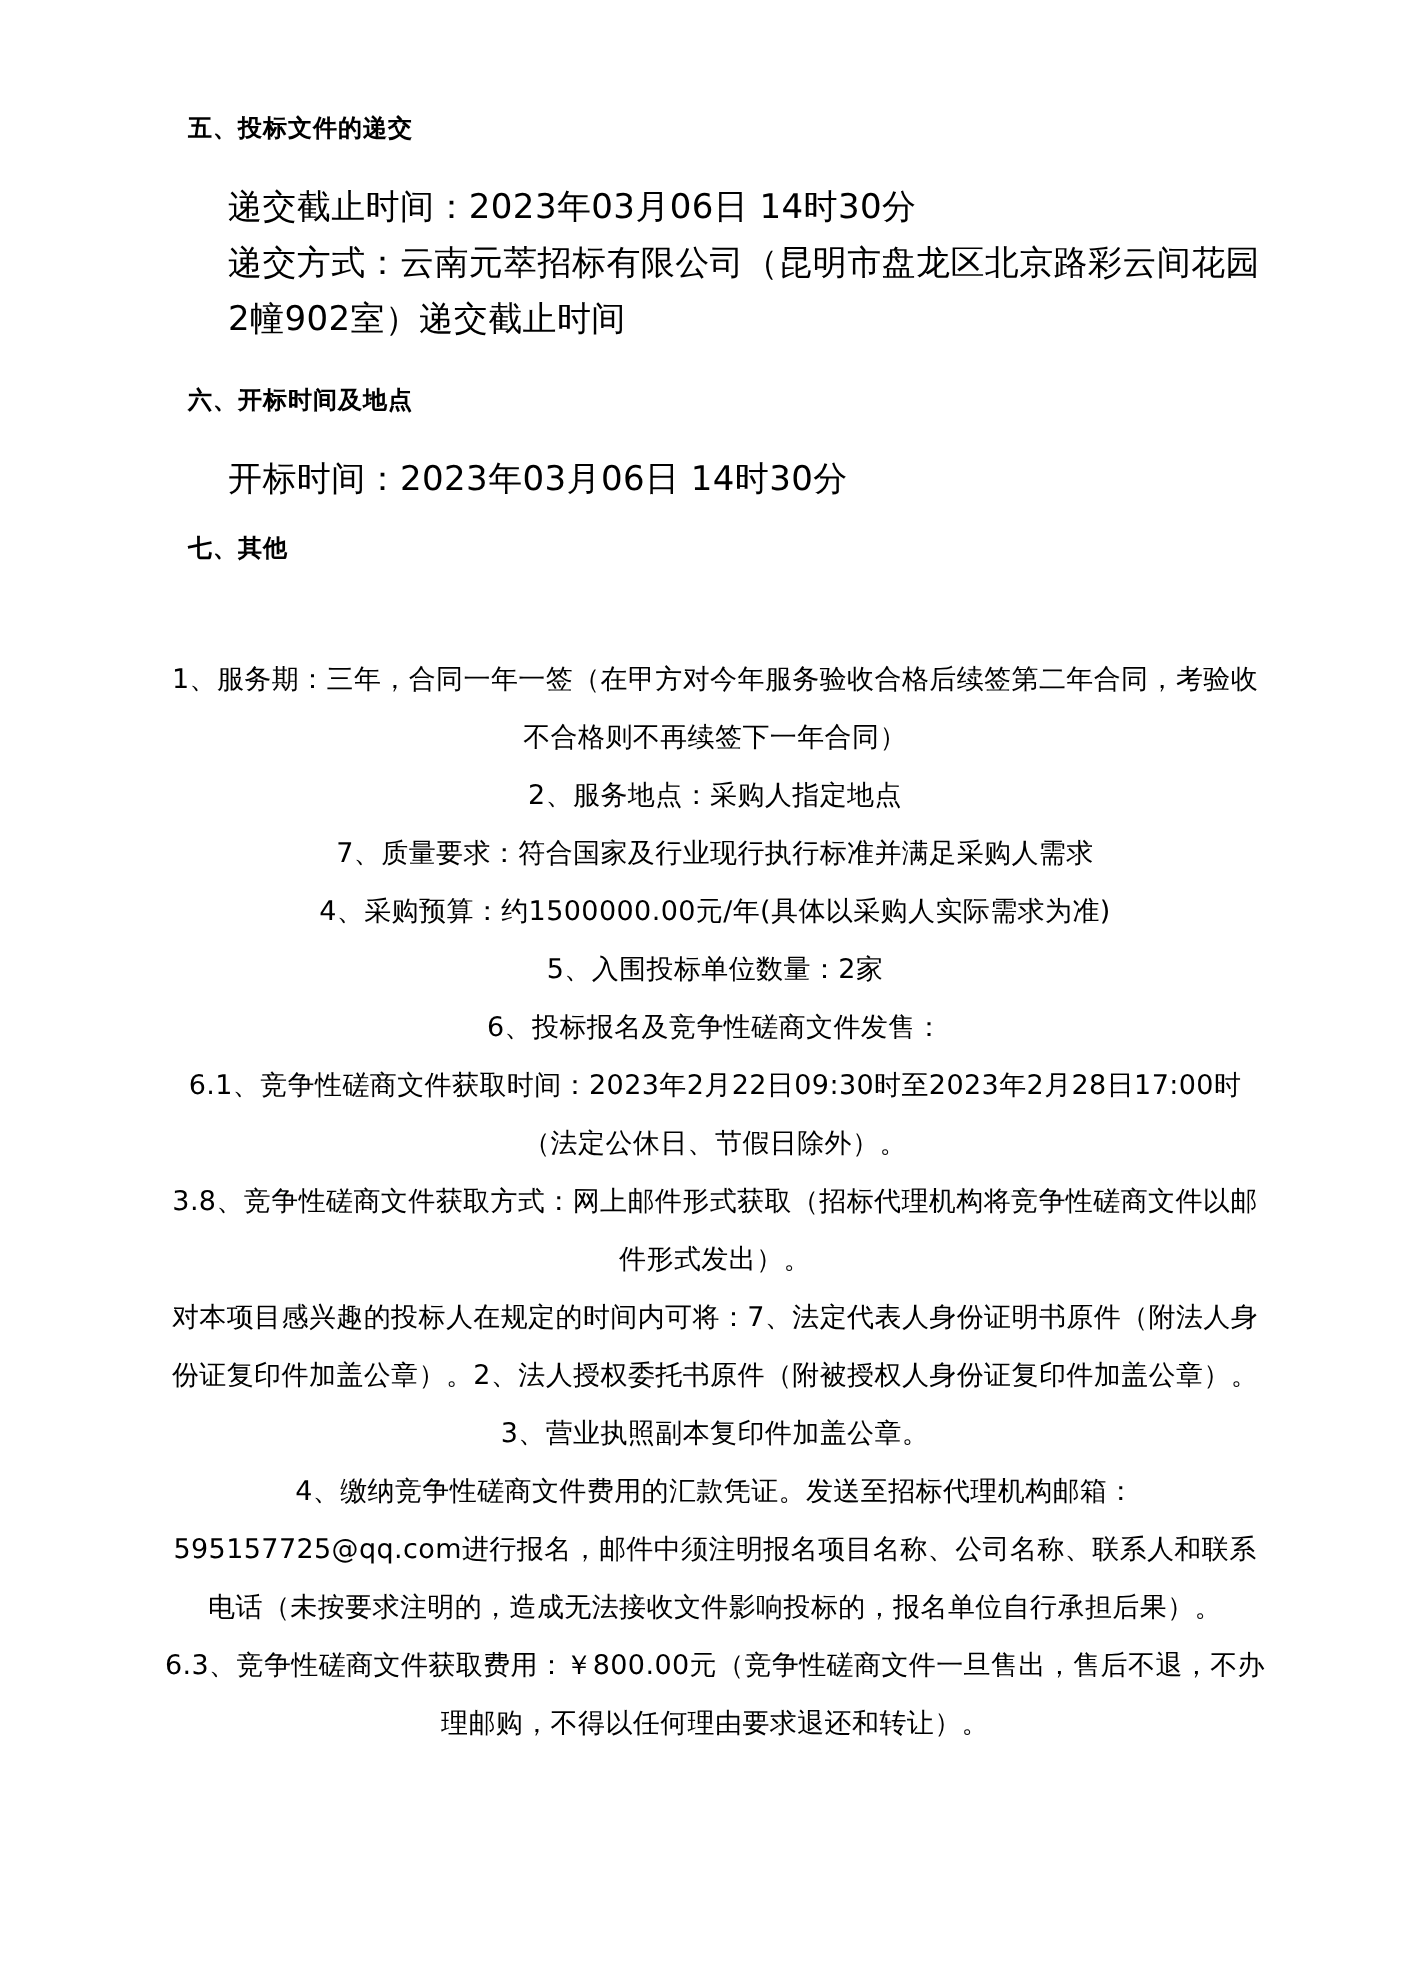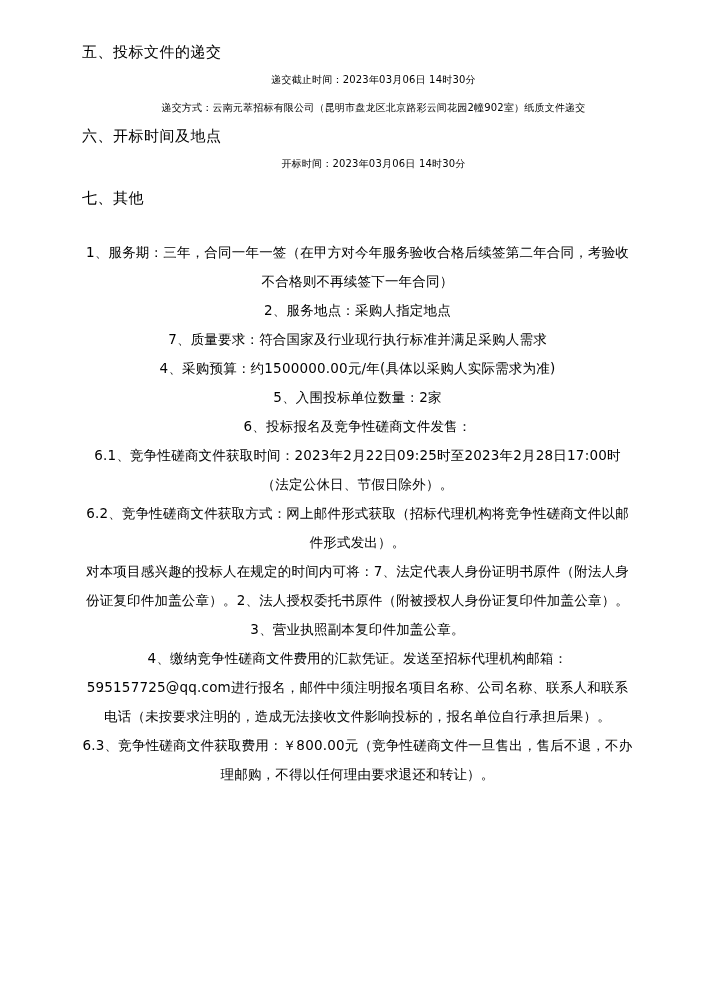--- a/index.html
+++ b/index.html
@@ -17,78 +17,77 @@
   #page {
     position: relative;
     width: 703px;
     height: 994px;
     box-sizing: border-box;
     padding: 38px 70px 0 82px;
     background: #ffffff;
     overflow: hidden;
   }
   .sec-heading {
-    font-size: 15px;
-    font-weight: normal;
+    font-size: 12px;
+    font-weight: bold;
     line-height: 28px;
     letter-spacing: 0.5px;
-    margin: 0;
+    margin: 12px;
     padding: 0;
   }
   .sec-heading.spaced {
     margin-top: 6px;
   }
   .indent-line {
-    font-size: 10px;
+    font-size: 17px;
     line-height: 28px;
     margin: 0;
     padding-left: 32px;
     letter-spacing: 0.2px;
-    text-align: center;
   }
   .body-line {
     font-size: 13.5px;
     line-height: 29px;
     margin: 0;
     letter-spacing: 0.2px;
     text-align: center;
   }
   .gap-lg {
     height: 26px;
   }
 </style>
 </head>
 <body>
 
 <div id="page">
 
   <div>
     <div class="sec-heading">五、投标文件的递交</div>
     <div class="indent-line">递交截止时间：2023年03月06日  14时30分</div>
-    <div class="indent-line">递交方式：云南元萃招标有限公司（昆明市盘龙区北京路彩云间花园2幢902室）纸质文件递交</div>
+    <div class="indent-line">递交方式：云南元萃招标有限公司（昆明市盘龙区北京路彩云间花园2幢902室）递交截止时间</div>
   </div>
 
   <div>
     <div class="sec-heading">六、开标时间及地点</div>
     <div class="indent-line">开标时间：2023年03月06日  14时30分</div>
   </div>
 
   <div>
     <div class="sec-heading spaced">七、其他</div>
   </div>
 
   <div class="gap-lg"></div>
 
   <div>
     <div class="body-line">1、服务期：三年，合同一年一签（在甲方对今年服务验收合格后续签第二年合同，考验收不合格则不再续签下一年合同）</div>
     <div class="body-line">2、服务地点：采购人指定地点</div>
     <div class="body-line">7、质量要求：符合国家及行业现行执行标准并满足采购人需求</div>
     <div class="body-line">4、采购预算：约1500000.00元/年(具体以采购人实际需求为准)</div>
     <div class="body-line">5、入围投标单位数量：2家</div>
     <div class="body-line">6、投标报名及竞争性磋商文件发售：</div>
-    <div class="body-line">6.1、竞争性磋商文件获取时间：2023年2月22日09:25时至2023年2月28日17:00时（法定公休日、节假日除外）。</div>
-    <div class="body-line">6.2、竞争性磋商文件获取方式：网上邮件形式获取（招标代理机构将竞争性磋商文件以邮件形式发出）。</div>
+    <div class="body-line">6.1、竞争性磋商文件获取时间：2023年2月22日09:30时至2023年2月28日17:00时（法定公休日、节假日除外）。</div>
+    <div class="body-line">3.8、竞争性磋商文件获取方式：网上邮件形式获取（招标代理机构将竞争性磋商文件以邮件形式发出）。</div>
     <div class="body-line">对本项目感兴趣的投标人在规定的时间内可将：7、法定代表人身份证明书原件（附法人身份证复印件加盖公章）。2、法人授权委托书原件（附被授权人身份证复印件加盖公章）。3、营业执照副本复印件加盖公章。</div>
     <div class="body-line">4、缴纳竞争性磋商文件费用的汇款凭证。发送至招标代理机构邮箱：595157725@qq.com进行报名，邮件中须注明报名项目名称、公司名称、联系人和联系电话（未按要求注明的，造成无法接收文件影响投标的，报名单位自行承担后果）。</div>
     <div class="body-line">6.3、竞争性磋商文件获取费用：￥800.00元（竞争性磋商文件一旦售出，售后不退，不办理邮购，不得以任何理由要求退还和转让）。</div>
   </div>
 
 </div>
 
 </body></html>

